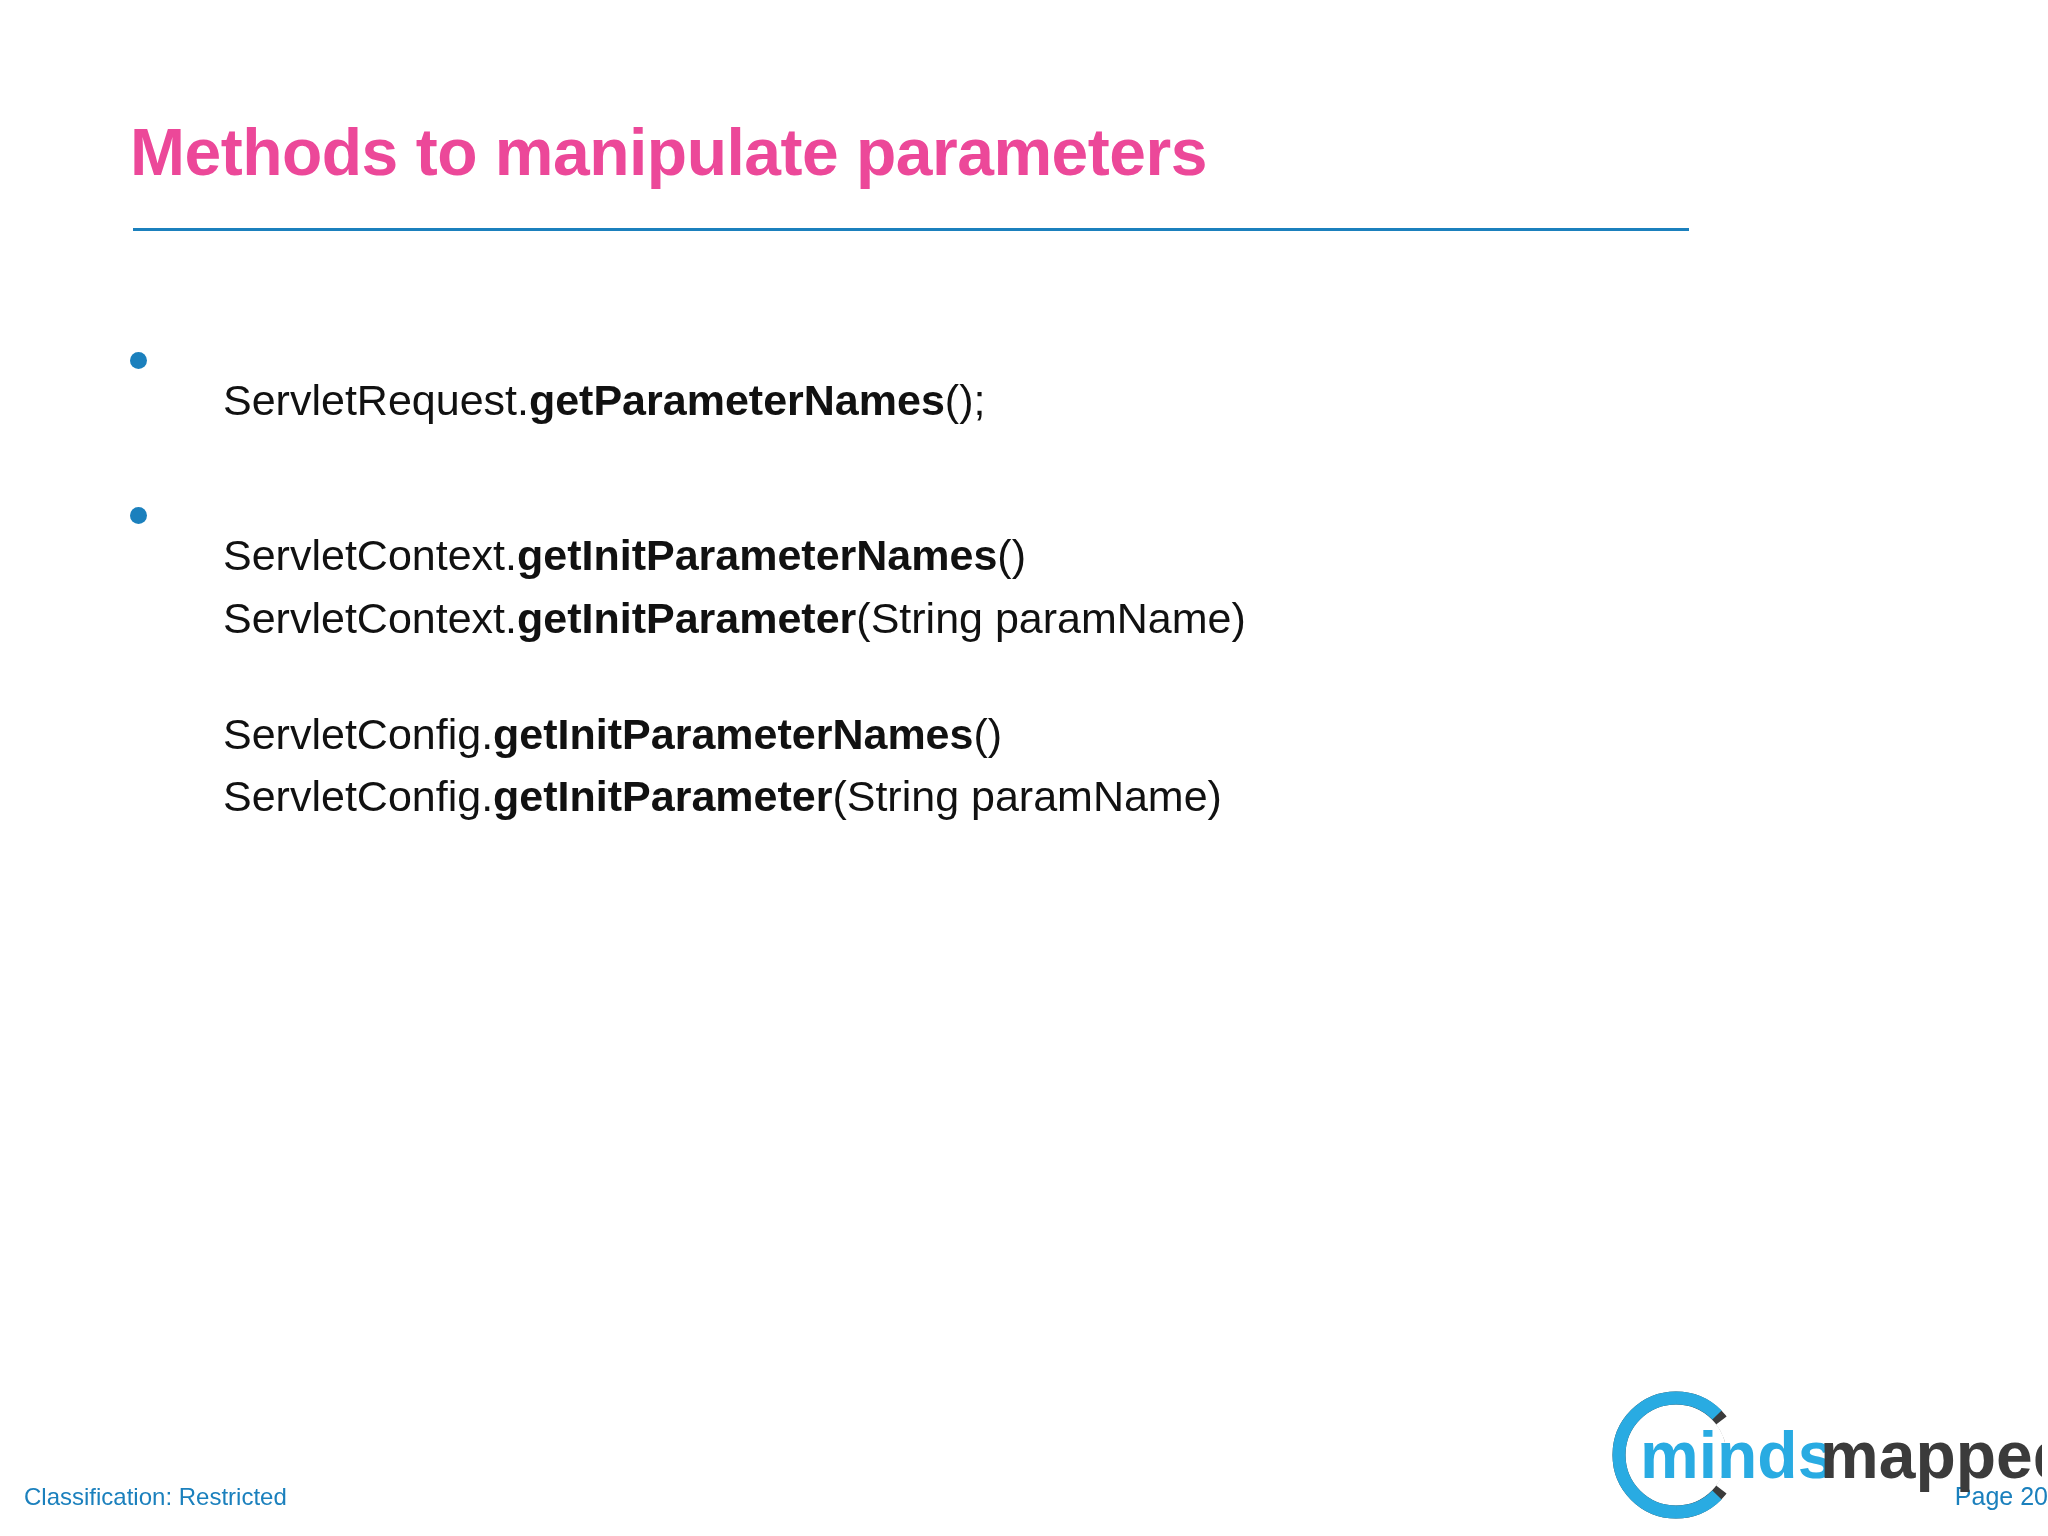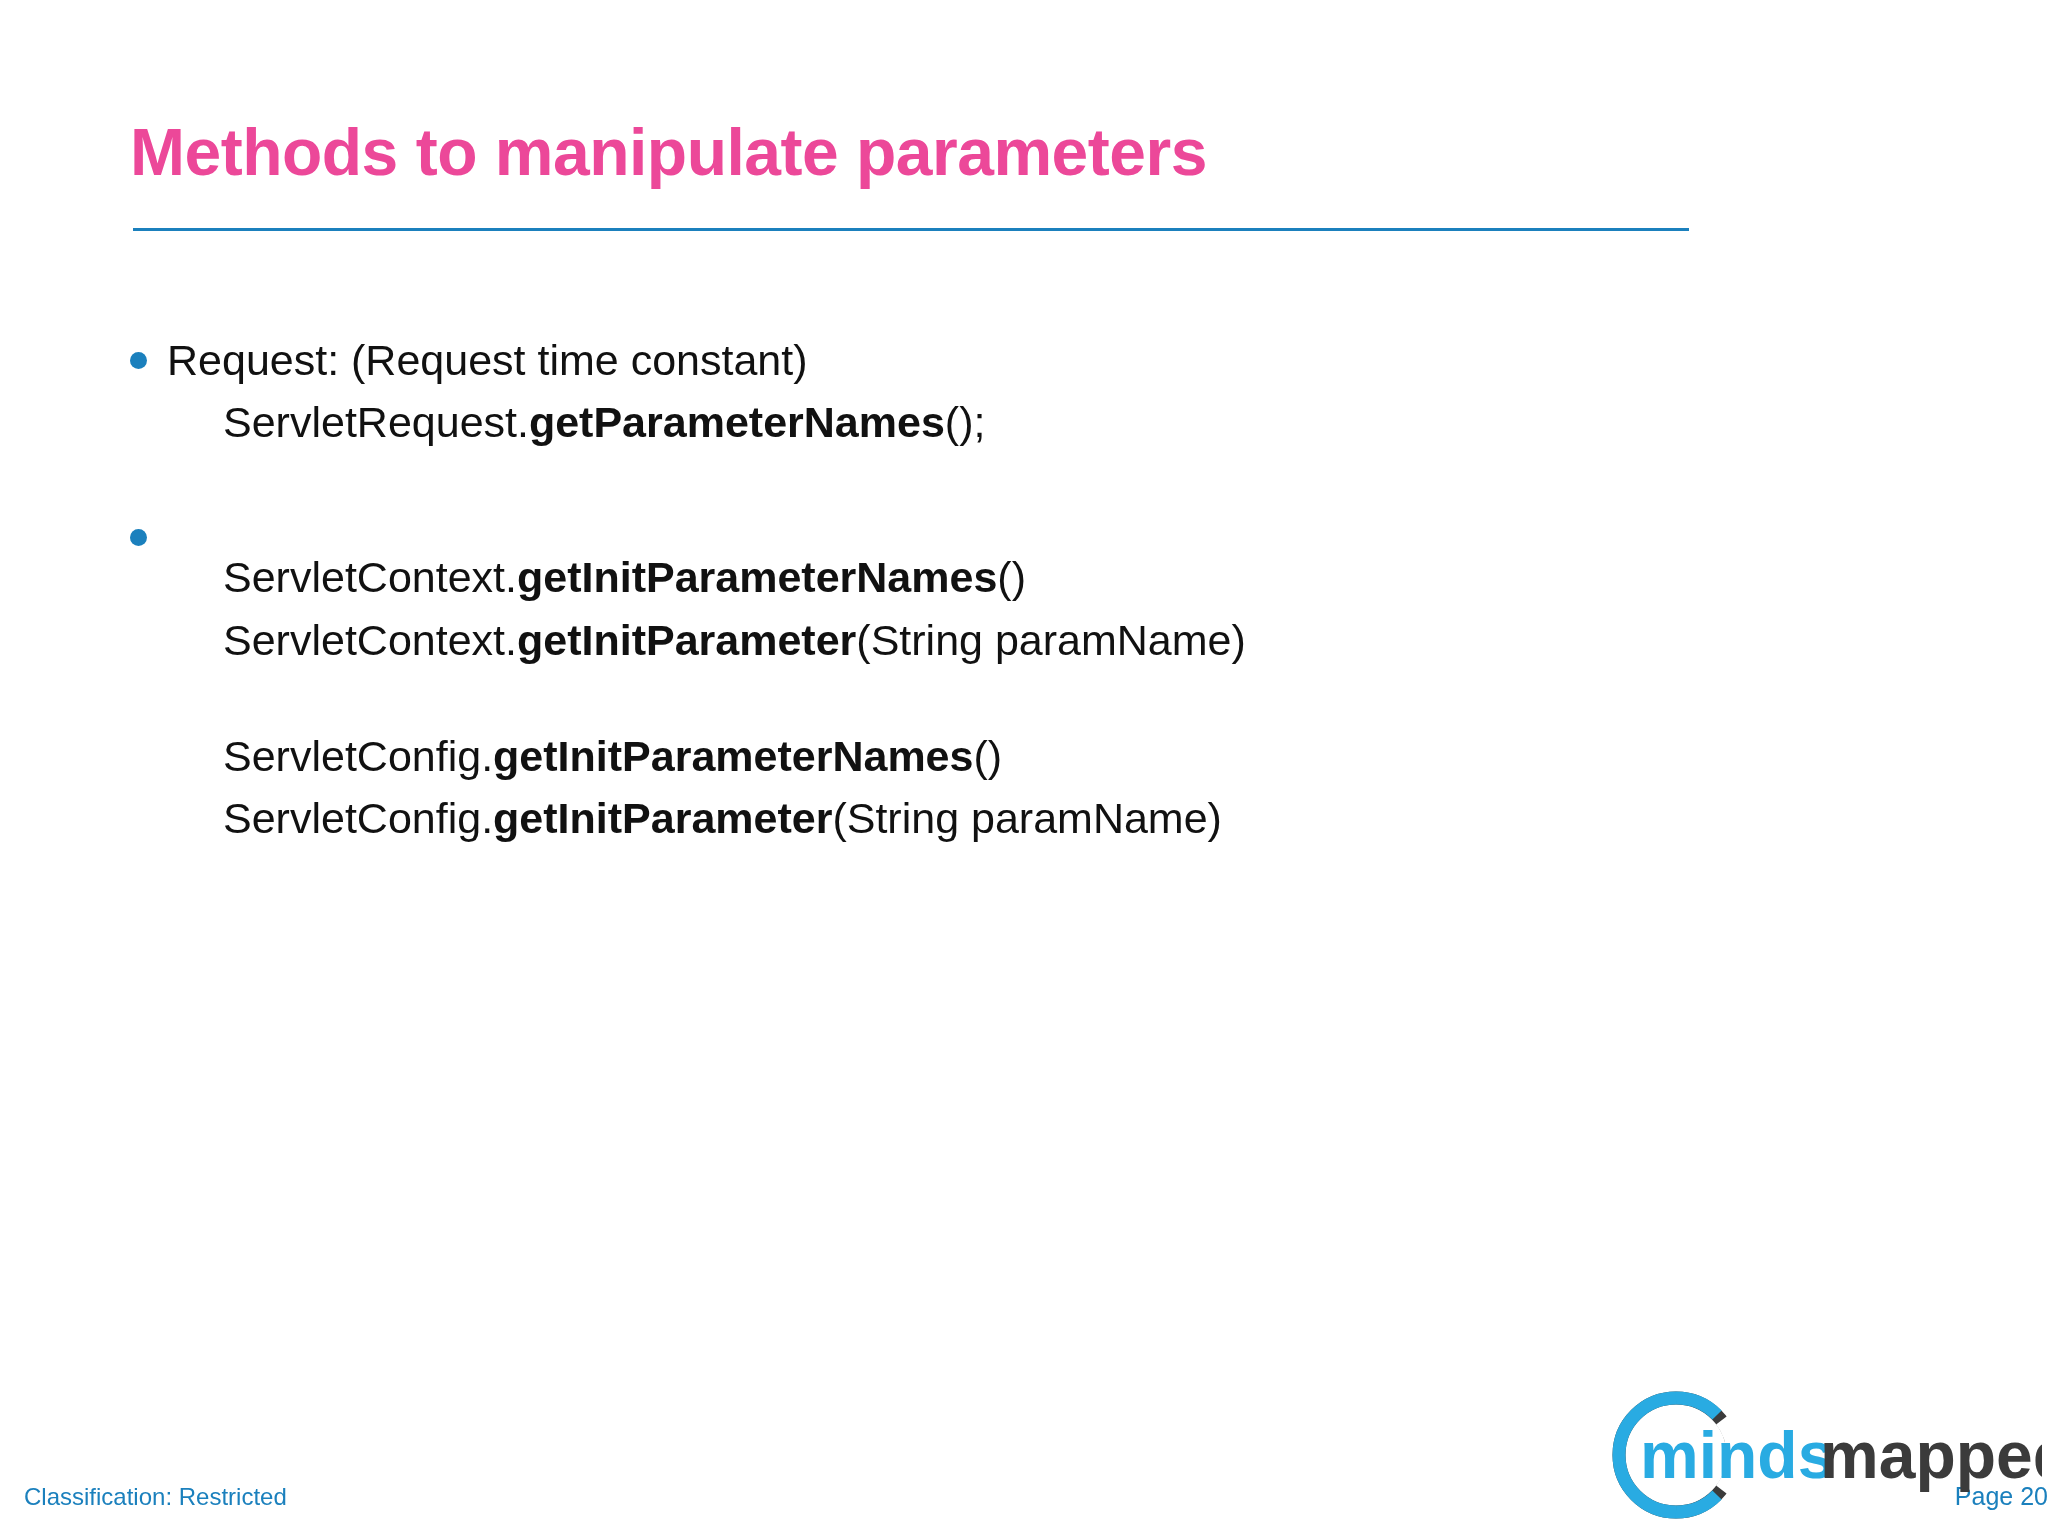--- a/index.html
+++ b/index.html
@@ -125,21 +125,20 @@
   <div class="title-block">
     <div class="slide-title">Methods to manipulate parameters</div>
   </div>
   <div class="title-rule"></div>
 
   <div class="body-block">
 
     <div class="bullet-group">
       <div class="bullet-line">
         <span class="bullet-dot"></span>
-        <span class="bullet-text">Request: (Request time constant)</span>
       </div>
       <div class="sub-line"><span>ServletRequest.</span><span class="m">getParameterNames</span><span>();</span></div>
     </div>
 
     <div class="bullet-group">
       <div class="bullet-line">
         <span class="bullet-dot"></span>
       </div>
       <div class="sub-line"><span>ServletContext.</span><span class="m">getInitParameterNames</span><span>()</span></div>
       <div class="sub-line"><span>ServletContext.</span><span class="m">getInitParameter</span><span>(String paramName)</span></div>

